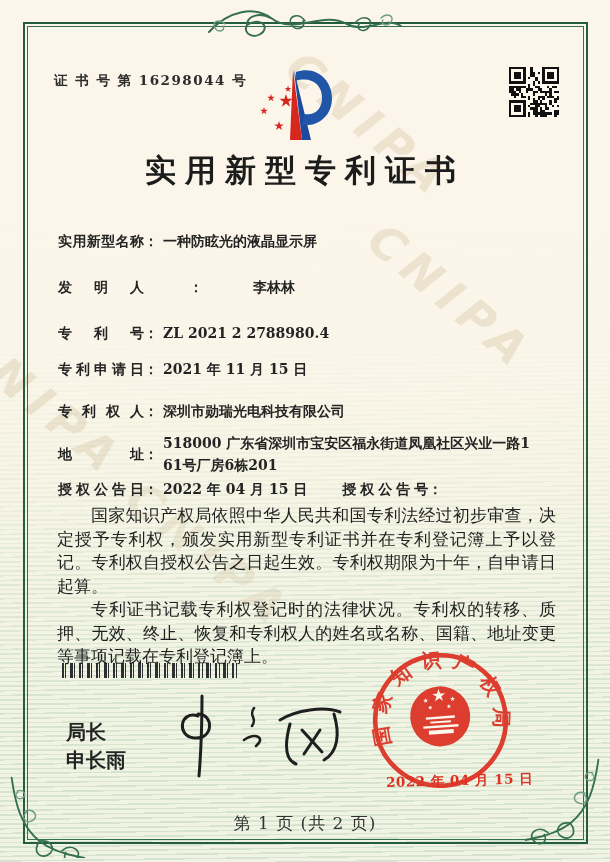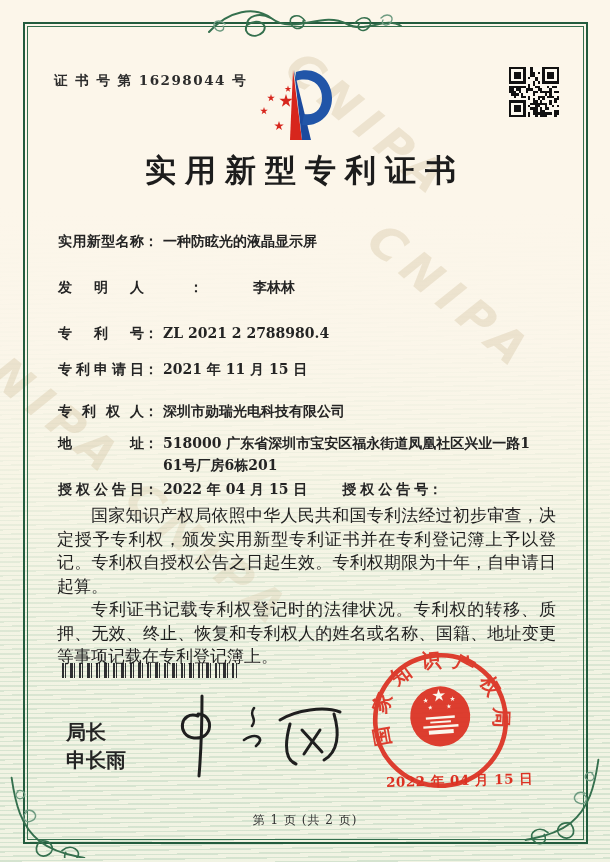--- a/index.html
+++ b/index.html
@@ -44,21 +44,21 @@
   .logo{position:absolute;z-index:4;left:252px;top:58px;}
   .qr{position:absolute;z-index:4;left:509px;top:67px;}
   .title{
     position:absolute;z-index:4;left:0;top:150px;width:610px;
     text-align:center;font-size:31px;font-weight:700;
     letter-spacing:9px;color:#1c1c1c;
   }
   .row{
     position:absolute;z-index:4;left:58px;width:505px;
     font-size:14px;color:#242424;font-weight:600;line-height:22px;
-    display:flex;align-items:flex-start;
+    display:flex;align-items:center;
   }
   .row .lbl{
     display:inline-block;width:86px;
     text-align:justify;text-align-last:justify;flex:0 0 86px;
   }
   .row .colon{flex:0 0 auto;}
   .row .val{margin-left:5px;}
   .row2col{display:flex;}
   .grp2{display:flex;margin-left:35px;}
   .grp2 .lbl{width:86px;flex:0 0 86px;display:inline-block;text-align:justify;text-align-last:justify;}
@@ -82,21 +82,21 @@
   }
   .sig{position:absolute;z-index:4;left:168px;top:690px;}
   .seal{position:absolute;z-index:5;left:368px;top:648px;opacity:.93;transform:rotate(-4deg);}
   .seal-date{
     position:absolute;z-index:6;left:386px;top:772px;width:150px;
     color:#dc3122;font-size:13.5px;font-weight:700;letter-spacing:.5px;
     transform:rotate(-1.5deg);
   }
   .footer{
     position:absolute;z-index:4;left:0;top:812px;width:610px;text-align:center;
-    font-size:12px;color:#333;letter-spacing:1px;
+    font-size:17px;color:#333;letter-spacing:1px;
   }
 </style>
 </head>
 <body>
 
 <div class="page">
 
   <div class="wm" style="left:310px;top:40px;">CNIPA</div>
   <div class="wm" style="left:392px;top:212px;">CNIPA</div>
   <div class="wm" style="left:-18px;top:318px;">CNIPA</div>

